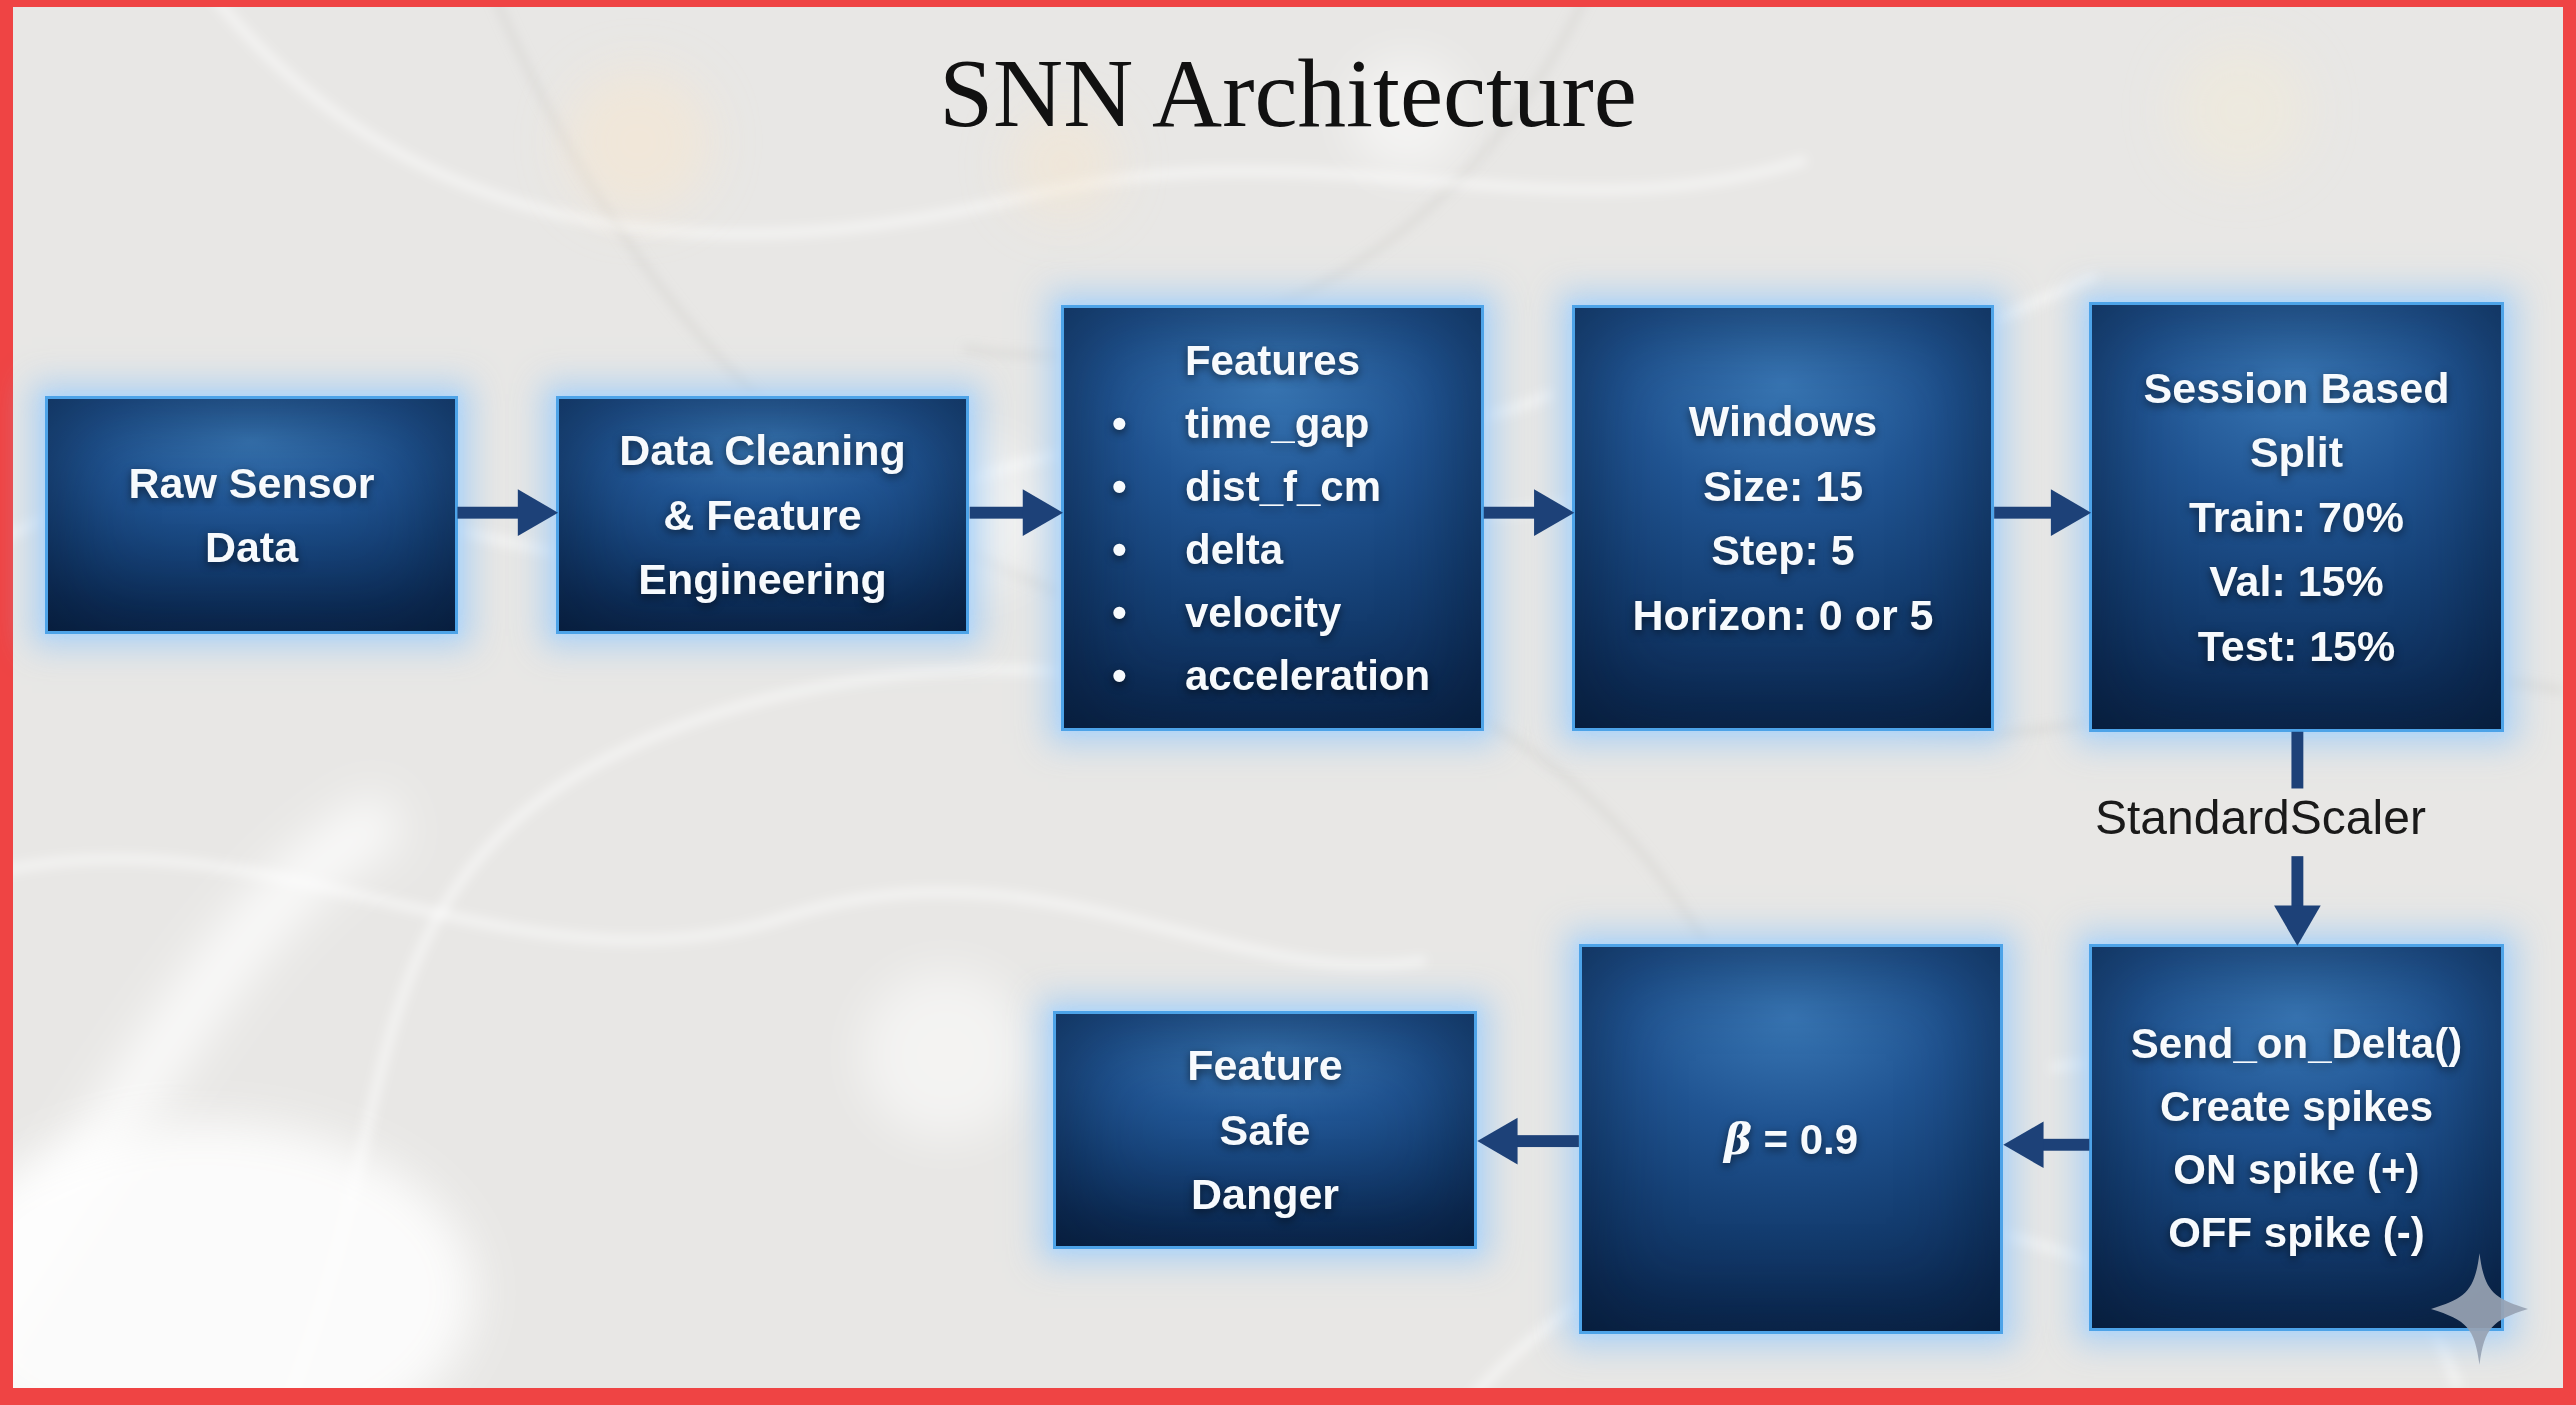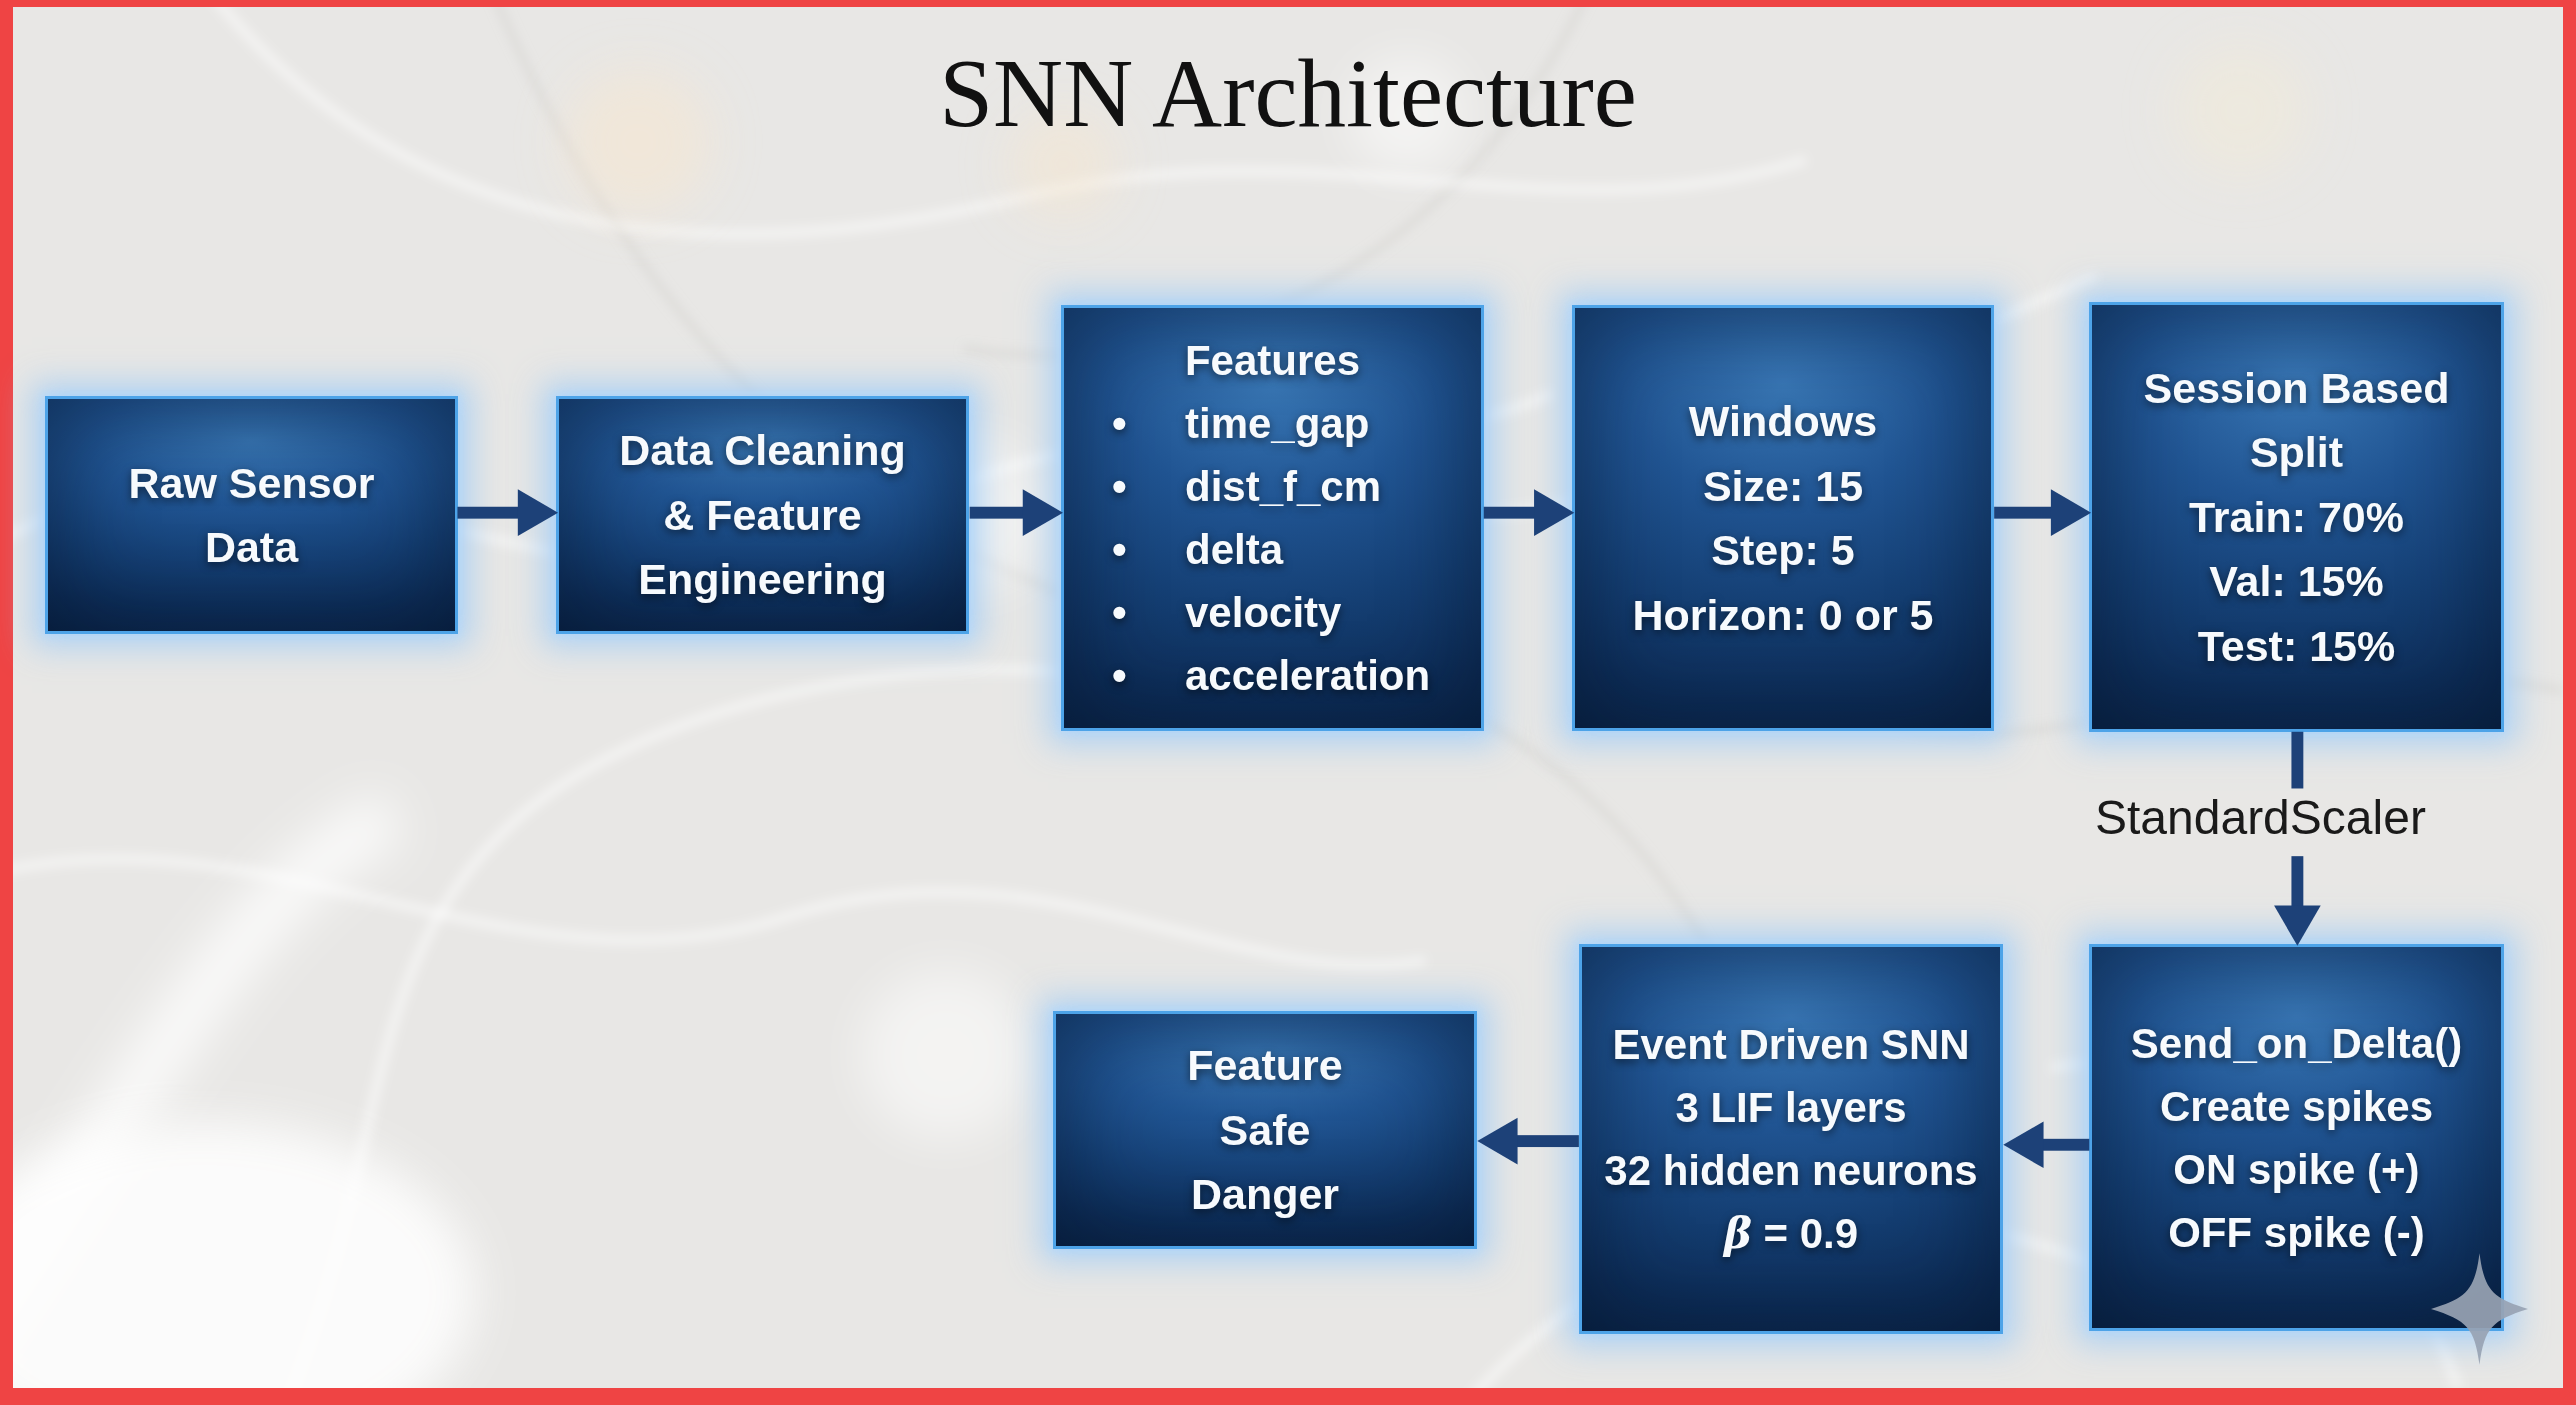--- a/index.html
+++ b/index.html
@@ -161,23 +161,20 @@
   </div>
 
   <div class="box box-send">
     <div class="box-text">Send_on_Delta()
 Create spikes
 ON spike (+)
 OFF spike (-)</div>
   </div>
 
   <div class="box box-event">
-    <div class="box-text">Event Driven SNN
-3 LIF layers
-32 hidden neurons</div>
     <div class="beta-line"><span class="beta-symbol">β</span><span class="beta-rest"> = 0.9</span></div>
   </div>
 
   <div class="box box-decision">
     <div class="box-text">Feature
 Safe
 Danger</div>
   </div>
 
   <svg class="arrow-layer" viewBox="0 0 2816 1536" aria-hidden="true">

